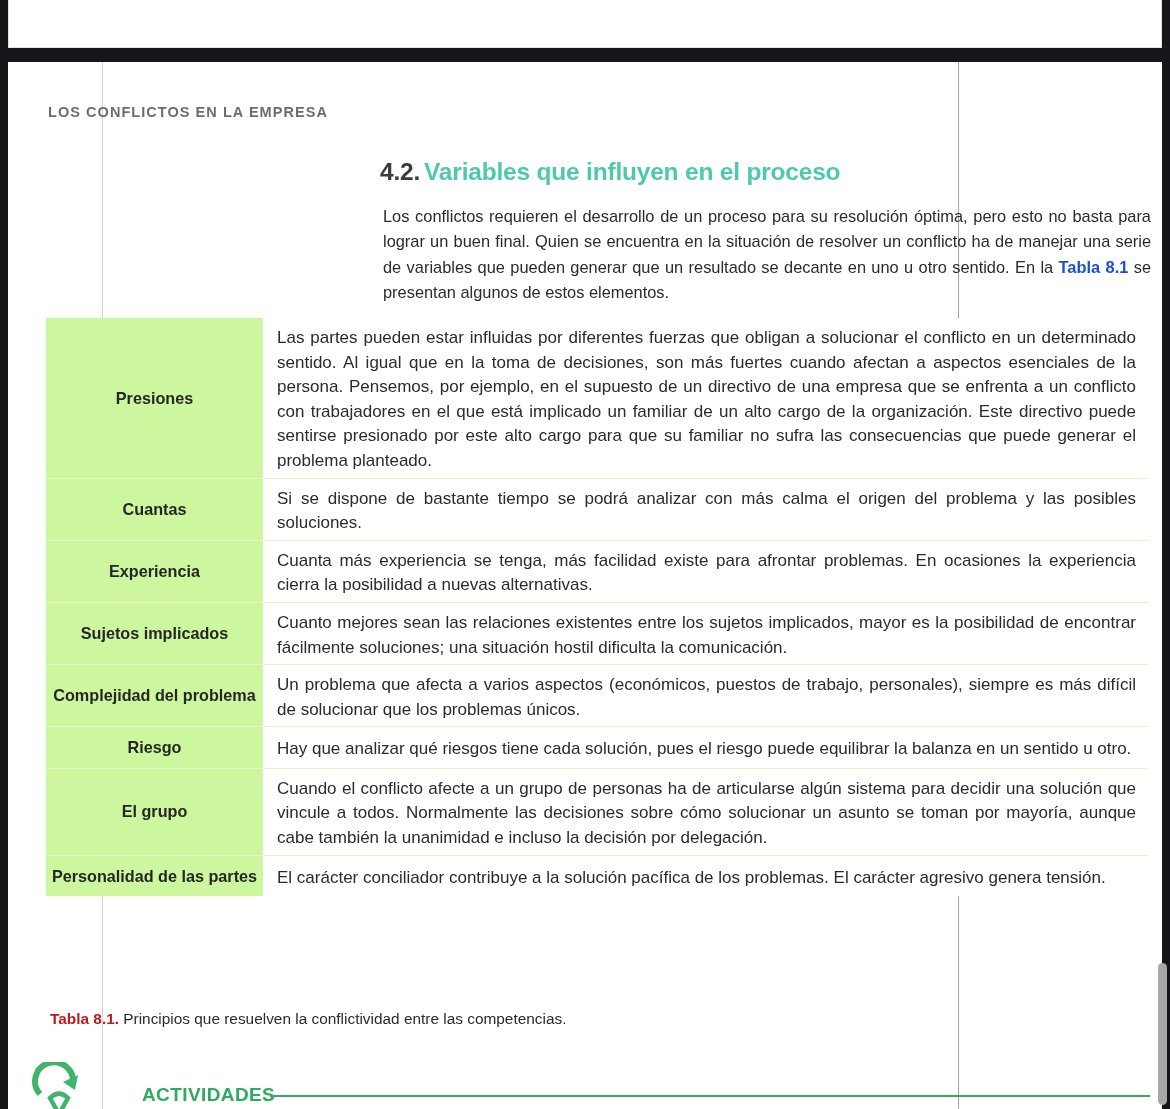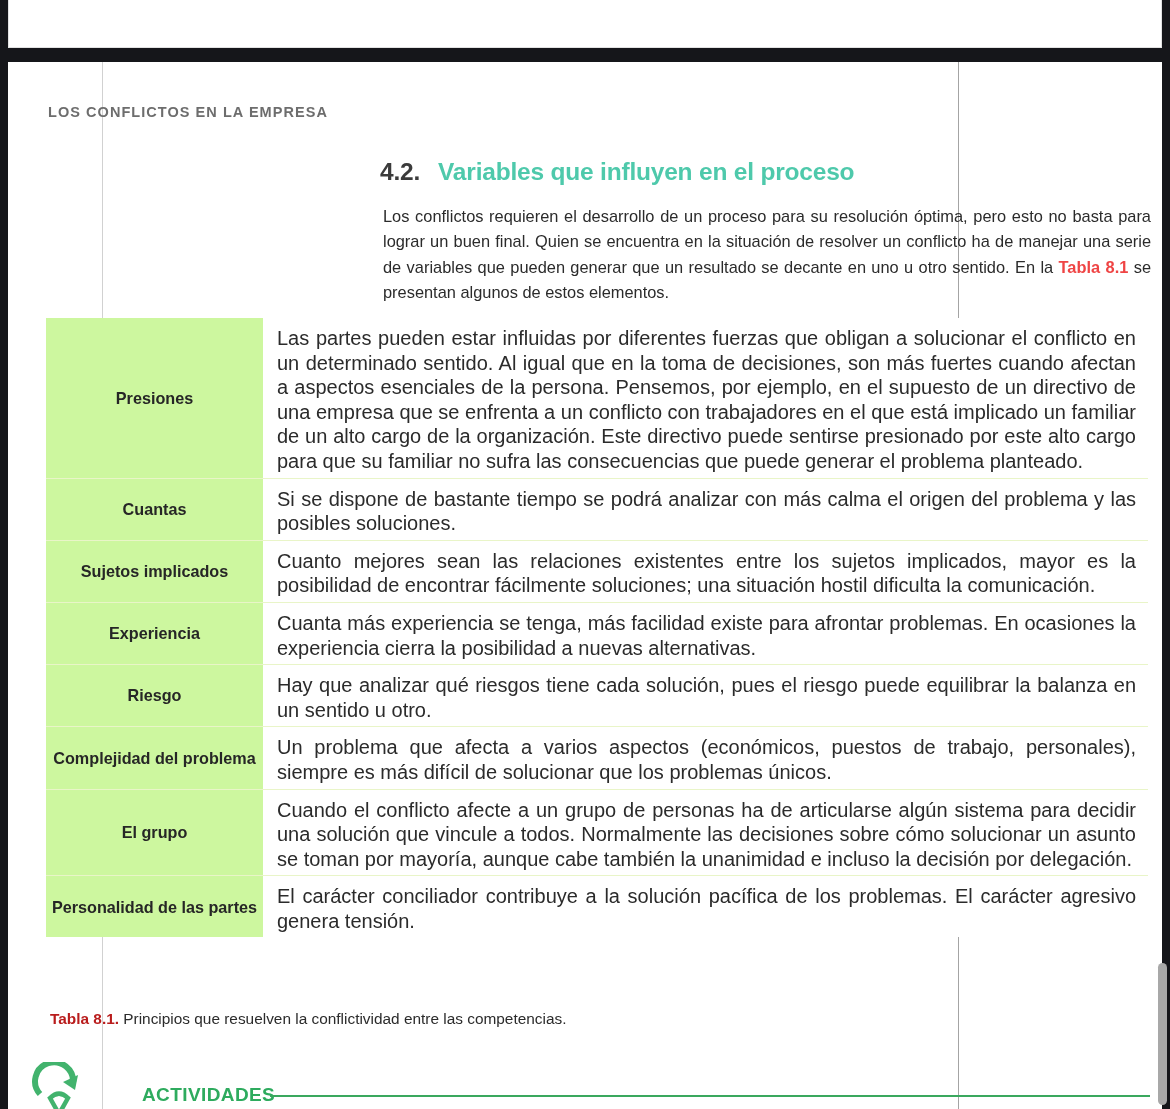--- a/index.html
+++ b/index.html
@@ -73,34 +73,34 @@
   
   .heading {
     position: absolute;
     left: 372px; top: 96px;
     font-size: 24.5px;
     font-weight: 700;
     letter-spacing: -0.2px;
     white-space: nowrap;
   }
   .heading .num { color: #3b3b3b; }
-  .heading .ttl { color: #4ec9ab; margin-left: 18px; }
+  .heading .ttl { color: #4ec9ab; margin-left: 4px; }
 
   
   .intro {
     position: absolute;
     left: 375px; top: 142px;
     width: 768px;
     font-size: 16.4px;
     line-height: 25.4px;
     color: #2b2b2b;
     text-align: justify;
     text-justify: inter-word;
   }
-  .intro .ref { color: #ef4444; font-weight: 700; margin-top: 37px; }
+  .intro .ref { color: #1d4ed8; font-weight: 700; margin-top: 37px; }
 
   
   .tbl {
     position: absolute;
     left: 38px; top: 256px;
     width: 1102px;
     border-collapse: collapse;
     table-layout: fixed;
   }
   .tbl tr { border-bottom: 1.5px solid #e9f5c8; }
@@ -112,21 +112,21 @@
     background: #cdf79f;
     text-align: center;
     font-size: 16.2px;
     font-weight: 700;
     color: #262626;
     line-height: 22.5px;
     padding: 9px 0;
   }
   .tbl td.val {
     padding: 8px 12px 4px 14px;
-    font-size: 20px;
+    font-size: 17px;
     line-height: 24.6px;
     color: #2b2b2b;
     text-align: justify;
     text-justify: inter-word;
     background: #ffffff;
   }
 
   
   .tbl-caption {
     position: absolute;
@@ -210,34 +210,34 @@
       <tbody>
         <tr>
           <td class="key">Presiones</td>
           <td class="val">Las partes pueden estar influidas por diferentes fuerzas que obligan a solucionar el conflicto en un determinado sentido. Al igual que en la toma de decisiones, son más fuertes cuando afectan a aspectos esenciales de la persona. Pensemos, por ejemplo, en el supuesto de un directivo de una empresa que se enfrenta a un conflicto con trabajadores en el que está implicado un familiar de un alto cargo de la organización. Este directivo puede sentirse presionado por este alto cargo para que su familiar no sufra las consecuencias que puede generar el problema planteado.</td>
         </tr>
         <tr>
           <td class="key">Cuantas</td>
           <td class="val">Si se dispone de bastante tiempo se podrá analizar con más calma el origen del problema y las posibles soluciones.</td>
         </tr>
         <tr>
+          <td class="key">Experiencia</td>
+          <td class="val">Cuanta más experiencia se tenga, más facilidad existe para afrontar problemas. En ocasiones la experiencia cierra la posibilidad a nuevas alternativas.</td>
+        </tr>
+        <tr>
           <td class="key">Sujetos implicados</td>
           <td class="val">Cuanto mejores sean las relaciones existentes entre los sujetos implicados, mayor es la posibilidad de encontrar fácilmente soluciones; una situación hostil dificulta la comunicación.</td>
         </tr>
         <tr>
-          <td class="key">Experiencia</td>
-          <td class="val">Cuanta más experiencia se tenga, más facilidad existe para afrontar problemas. En ocasiones la experiencia cierra la posibilidad a nuevas alternativas.</td>
+          <td class="key">Complejidad del problema</td>
+          <td class="val">Un problema que afecta a varios aspectos (económicos, puestos de trabajo, personales), siempre es más difícil de solucionar que los problemas únicos.</td>
         </tr>
         <tr>
           <td class="key">Riesgo</td>
           <td class="val">Hay que analizar qué riesgos tiene cada solución, pues el riesgo puede equilibrar la balanza en un sentido u otro.</td>
-        </tr>
-        <tr>
-          <td class="key">Complejidad del problema</td>
-          <td class="val">Un problema que afecta a varios aspectos (económicos, puestos de trabajo, personales), siempre es más difícil de solucionar que los problemas únicos.</td>
         </tr>
         <tr>
           <td class="key">El grupo</td>
           <td class="val">Cuando el conflicto afecte a un grupo de personas ha de articularse algún sistema para decidir una solución que vincule a todos. Normalmente las decisiones sobre cómo solucionar un asunto se toman por mayoría, aunque cabe también la unanimidad e incluso la decisión por delegación.</td>
         </tr>
         <tr>
           <td class="key">Personalidad de las partes</td>
           <td class="val">El carácter conciliador contribuye a la solución pacífica de los problemas. El carácter agresivo genera tensión.</td>
         </tr>
       </tbody>

